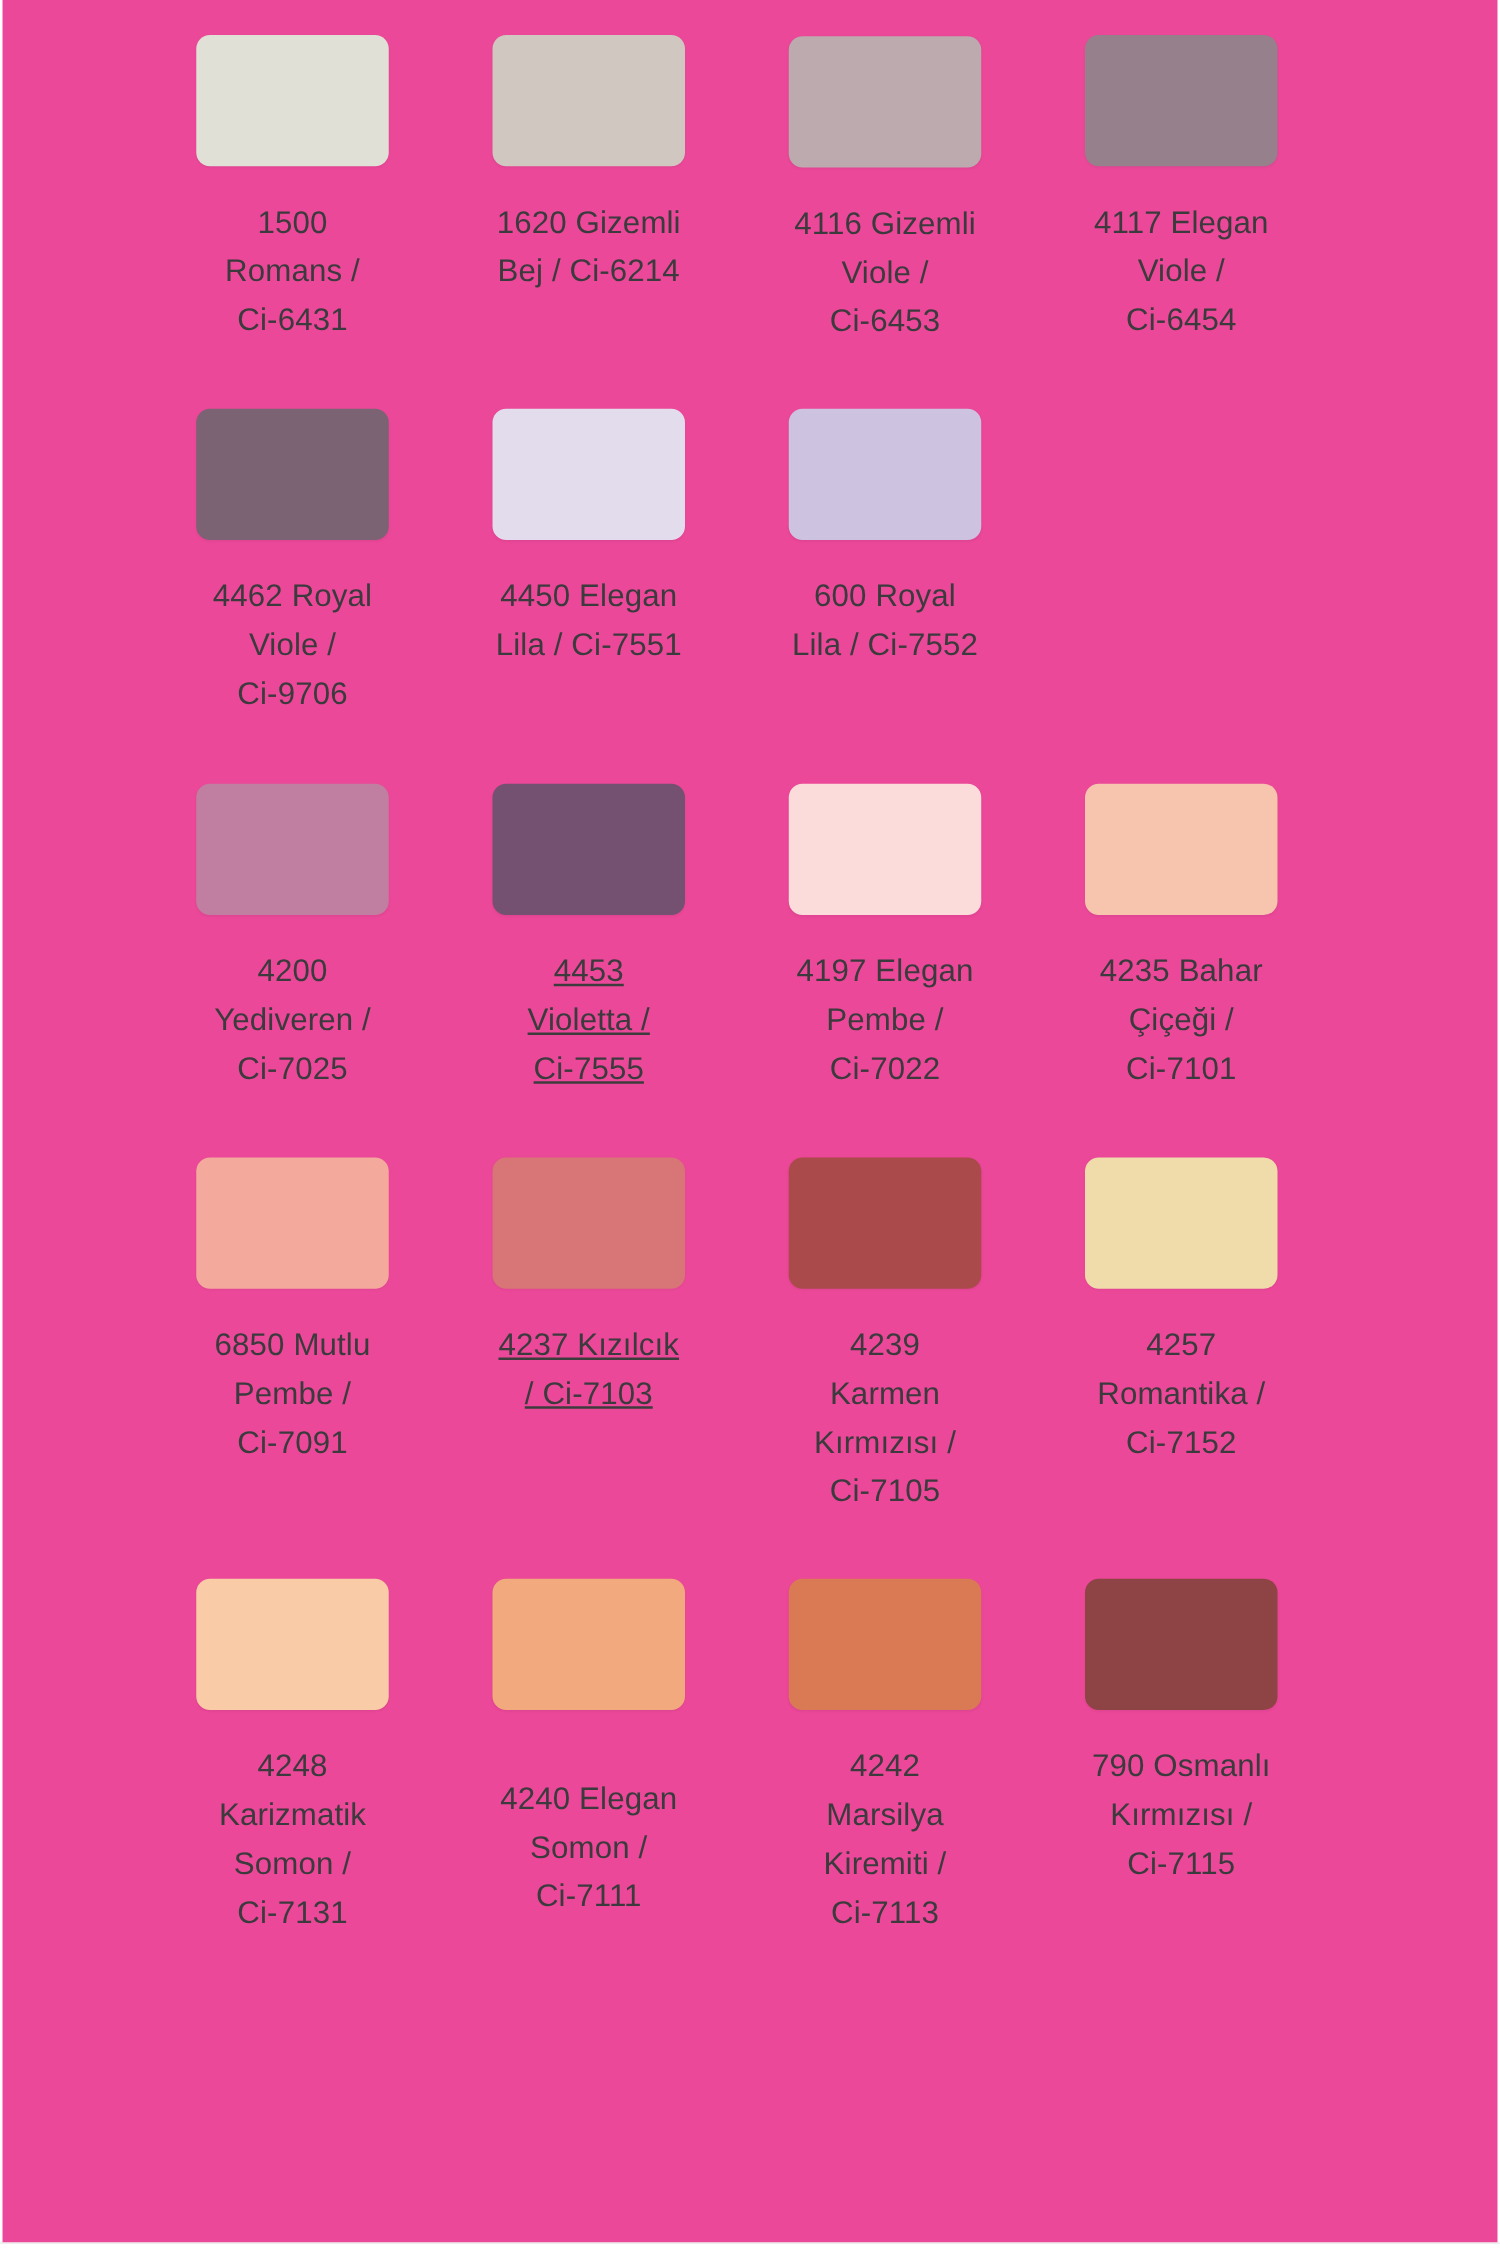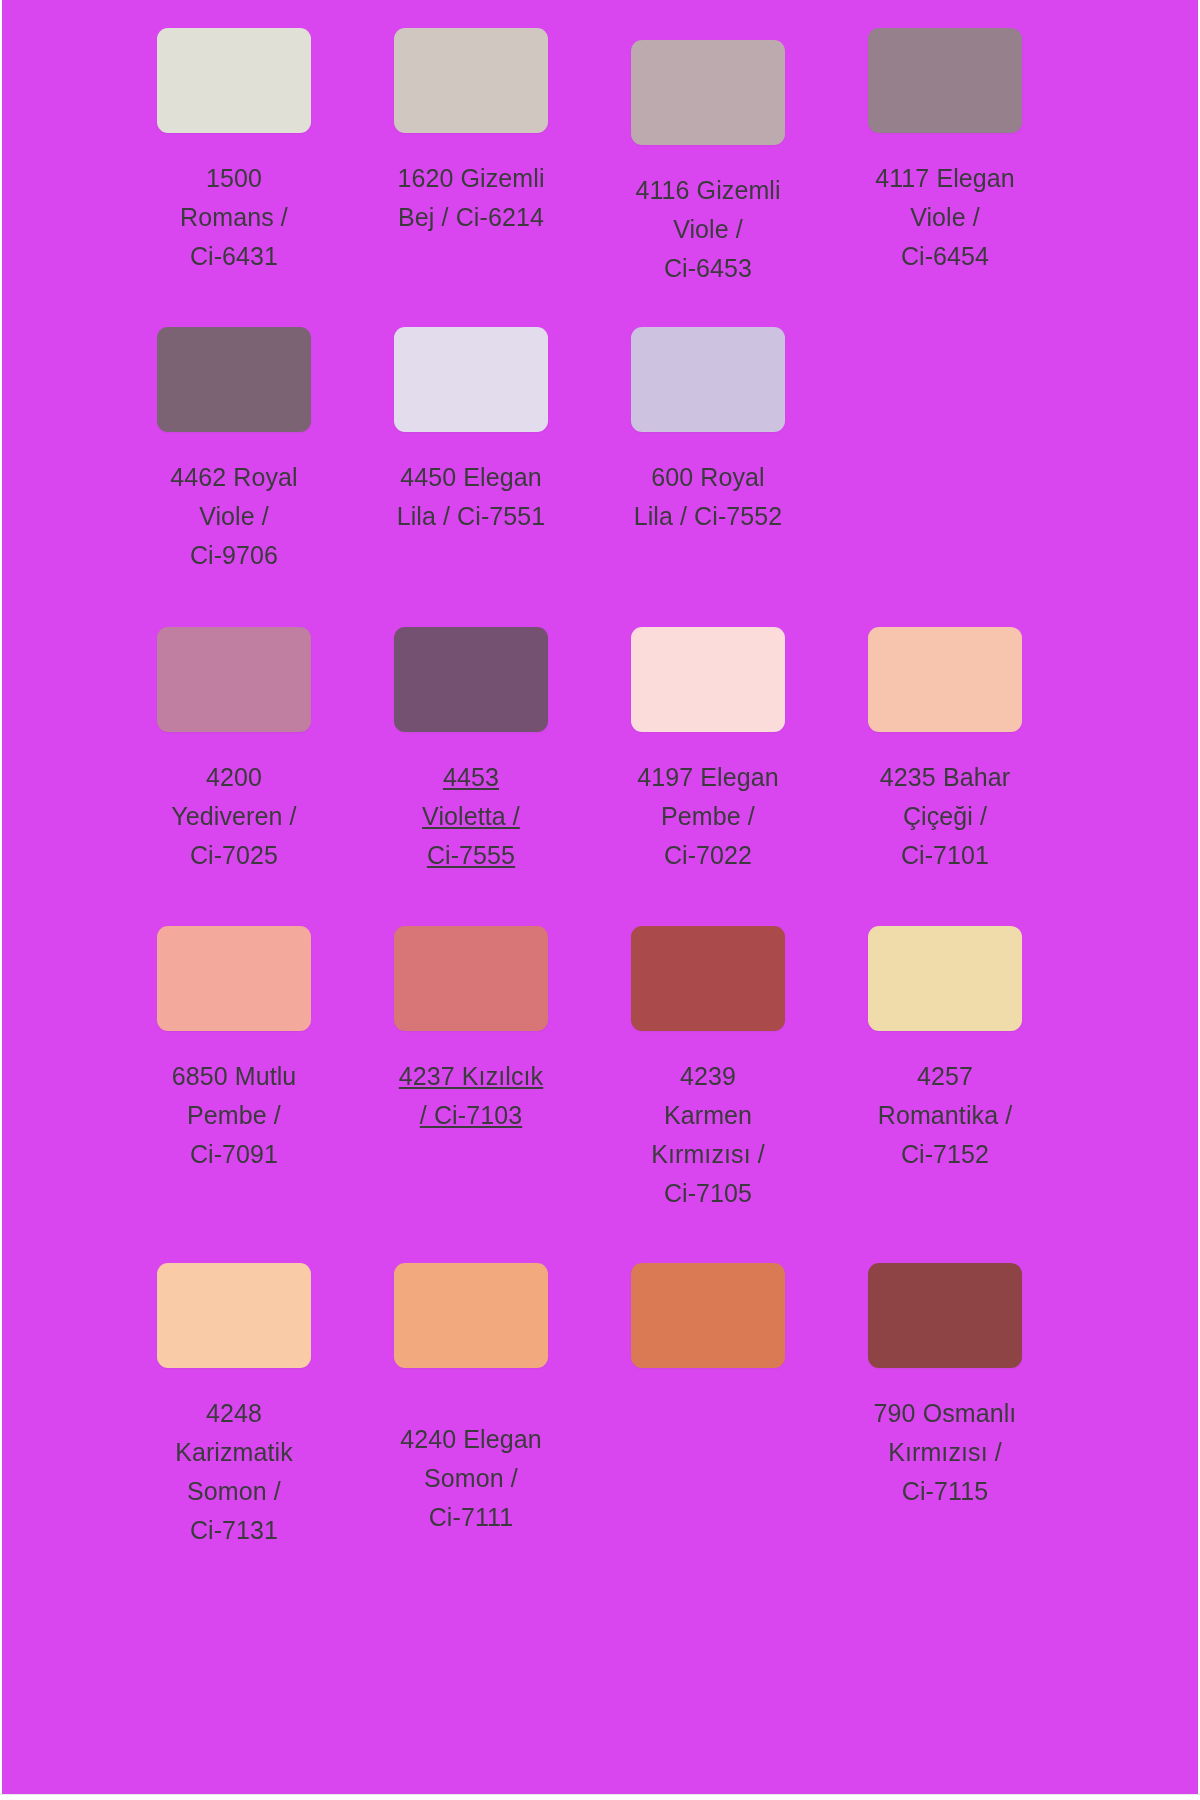--- a/index.html
+++ b/index.html
@@ -14,21 +14,21 @@
     height: 1800px;
     font-family: "Liberation Sans", sans-serif;
     color: #3c3c3c;
     overflow: hidden;
     position: relative;
   }
 
   .page {
     width: 1200px;
     height: 1800px;
-    background: #d946ef;
+    background: #ec4899;
     position: relative;
     padding: 0;
   }
 
   
   .edge-left, .edge-right {
     position: absolute;
     top: 0;
     width: 2px;
     height: 1800px;
@@ -101,21 +101,21 @@
           <div>Ci-6431</div>
         </div>
       </div>
       <div class="swatch-cell" style="position: absolute; left: 237px; top: 0px;">
         <div class="swatch-chip" style="background: rgb(208, 199, 193);"></div>
         <div class="swatch-label">
           <div>1620 Gizemli</div>
           <div>Bej / Ci-6214</div>
         </div>
       </div>
-      <div class="swatch-cell" style="position: absolute; left: 474px; top: 12px;">
+      <div class="swatch-cell" style="position: absolute; left: 474px; top: 1px;">
         <div class="swatch-chip" style="background: rgb(188, 170, 174);"></div>
         <div class="swatch-label">
           <div>4116 Gizemli</div>
           <div>Viole /</div>
           <div>Ci-6453</div>
         </div>
       </div>
       <div class="swatch-cell" style="position: absolute; left: 711px; top: 0px;">
         <div class="swatch-chip" style="background: rgb(150, 128, 140);"></div>
         <div class="swatch-label">
@@ -222,20 +222,26 @@
       <div class="swatch-cell" style="position: absolute; left: 237px; top: 1235px; gap: 26px;">
         <div class="swatch-chip" style="background: rgb(242, 169, 125);"></div>
         <div class="swatch-label">
           <div>4240 Elegan</div>
           <div>Somon /</div>
           <div>Ci-7111</div>
         </div>
       </div>
       <div class="swatch-cell" style="position: absolute; left: 474px; top: 1235px;">
         <div class="swatch-chip" style="background: rgb(218, 122, 84);"></div>
+        <div class="swatch-label">
+          <div>4242</div>
+          <div>Marsilya</div>
+          <div>Kiremiti /</div>
+          <div>Ci-7113</div>
+        </div>
       </div>
       <div class="swatch-cell" style="position: absolute; left: 711px; top: 1235px;">
         <div class="swatch-chip" style="background: rgb(142, 67, 68);"></div>
         <div class="swatch-label">
           <div>790 Osmanlı</div>
           <div>Kırmızısı /</div>
           <div>Ci-7115</div>
         </div>
       </div>
     </div>

